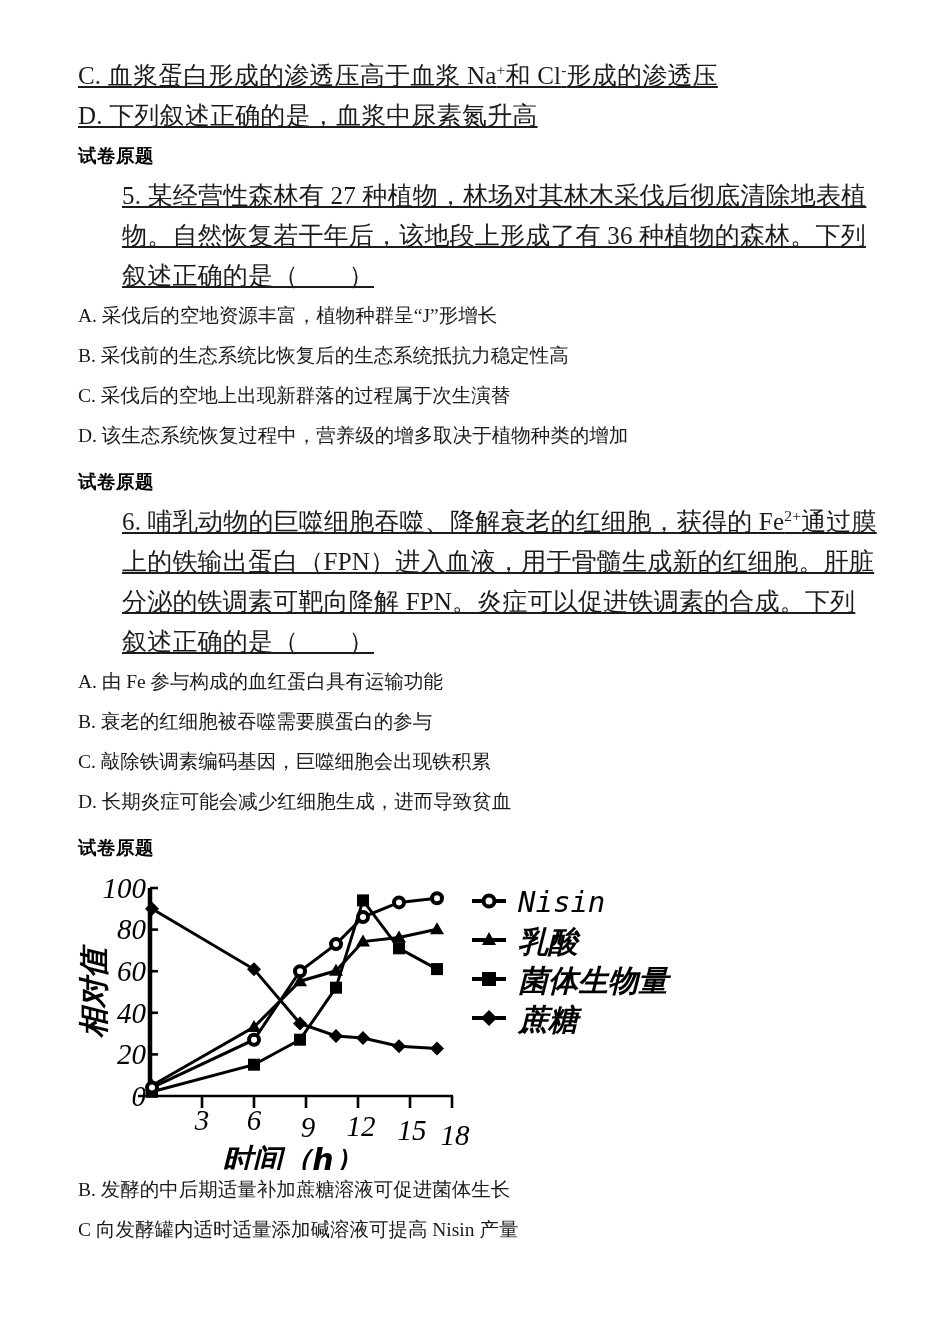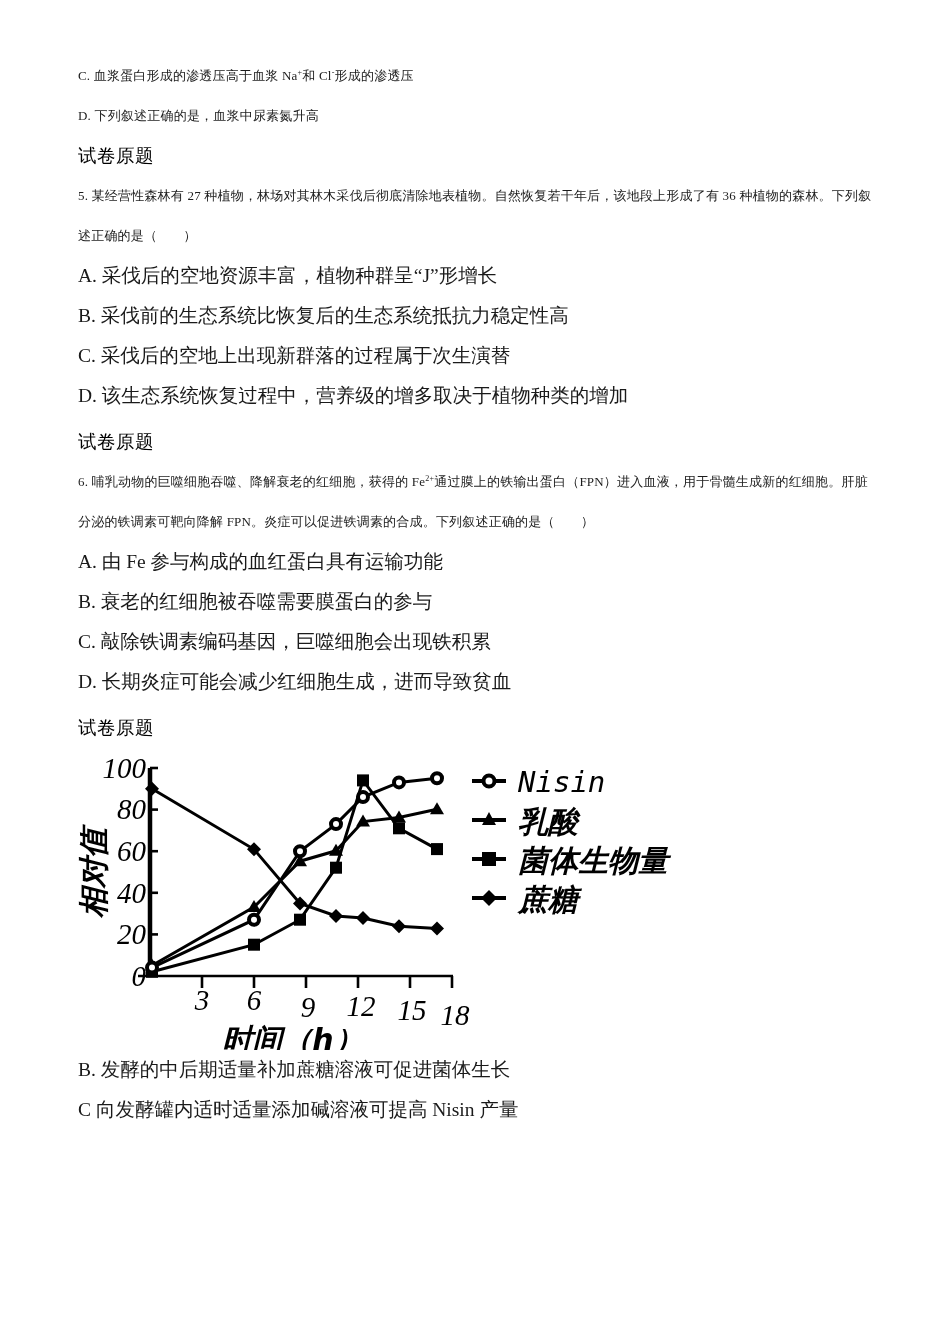--- a/index.html
+++ b/index.html
@@ -22,33 +22,35 @@
     padding: 0;
     box-sizing: border-box;
   }
   .content {
     position: absolute;
     left: 78px;
     top: 56px;
     width: 800px;
   }
   .line {
-    font-size: 13px;
+    font-size: 25px;
     line-height: 40px;
     letter-spacing: 0.2px;
     white-space: nowrap;
     color: #1c1c1c;
+    text-decoration: underline;
   }
   .line.wrap {
     white-space: normal;
     line-height: 40px;
+    margin-left: 44px;
   }
   .section-title {
     font-family: "DejaVu Sans", "Liberation Sans", sans-serif;
-    font-weight: normal;
+    font-weight: bold;
     font-size: 18.5px;
     line-height: 40px;
     color: #000;
     letter-spacing: 0.5px;
   }
   .opt {
     font-size: 19.5px;
     line-height: 40px;
     white-space: nowrap;
   }

